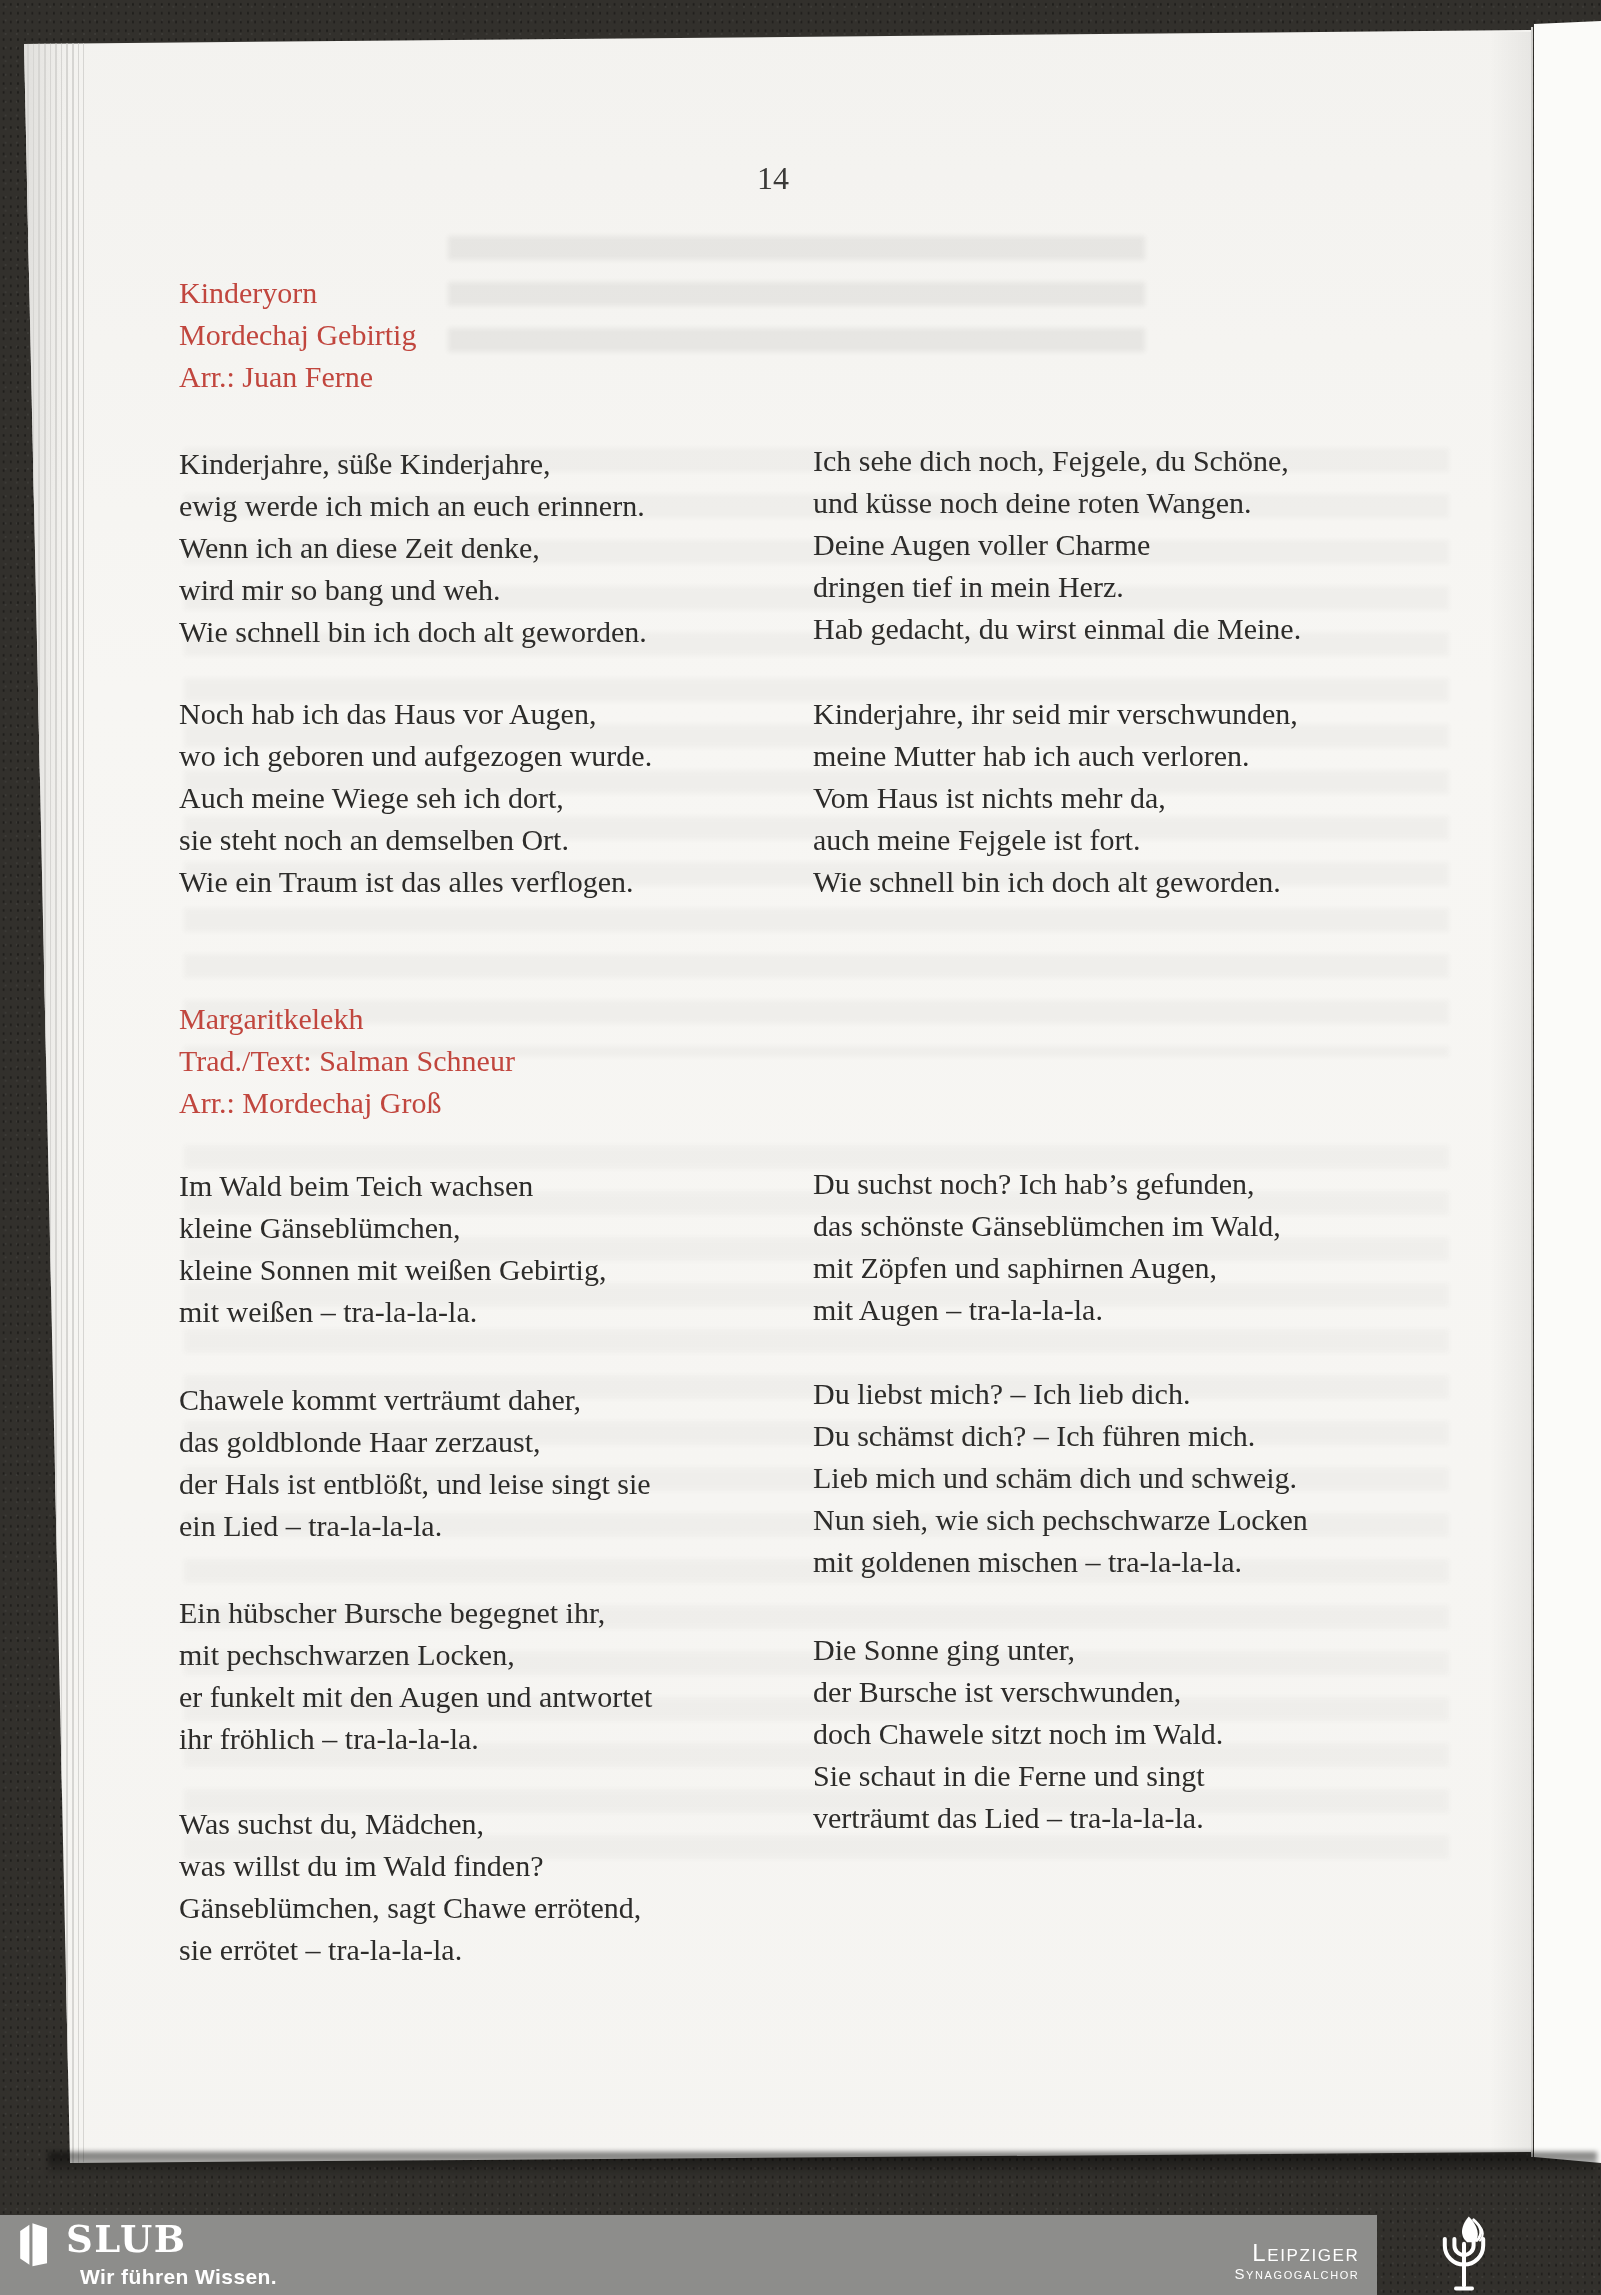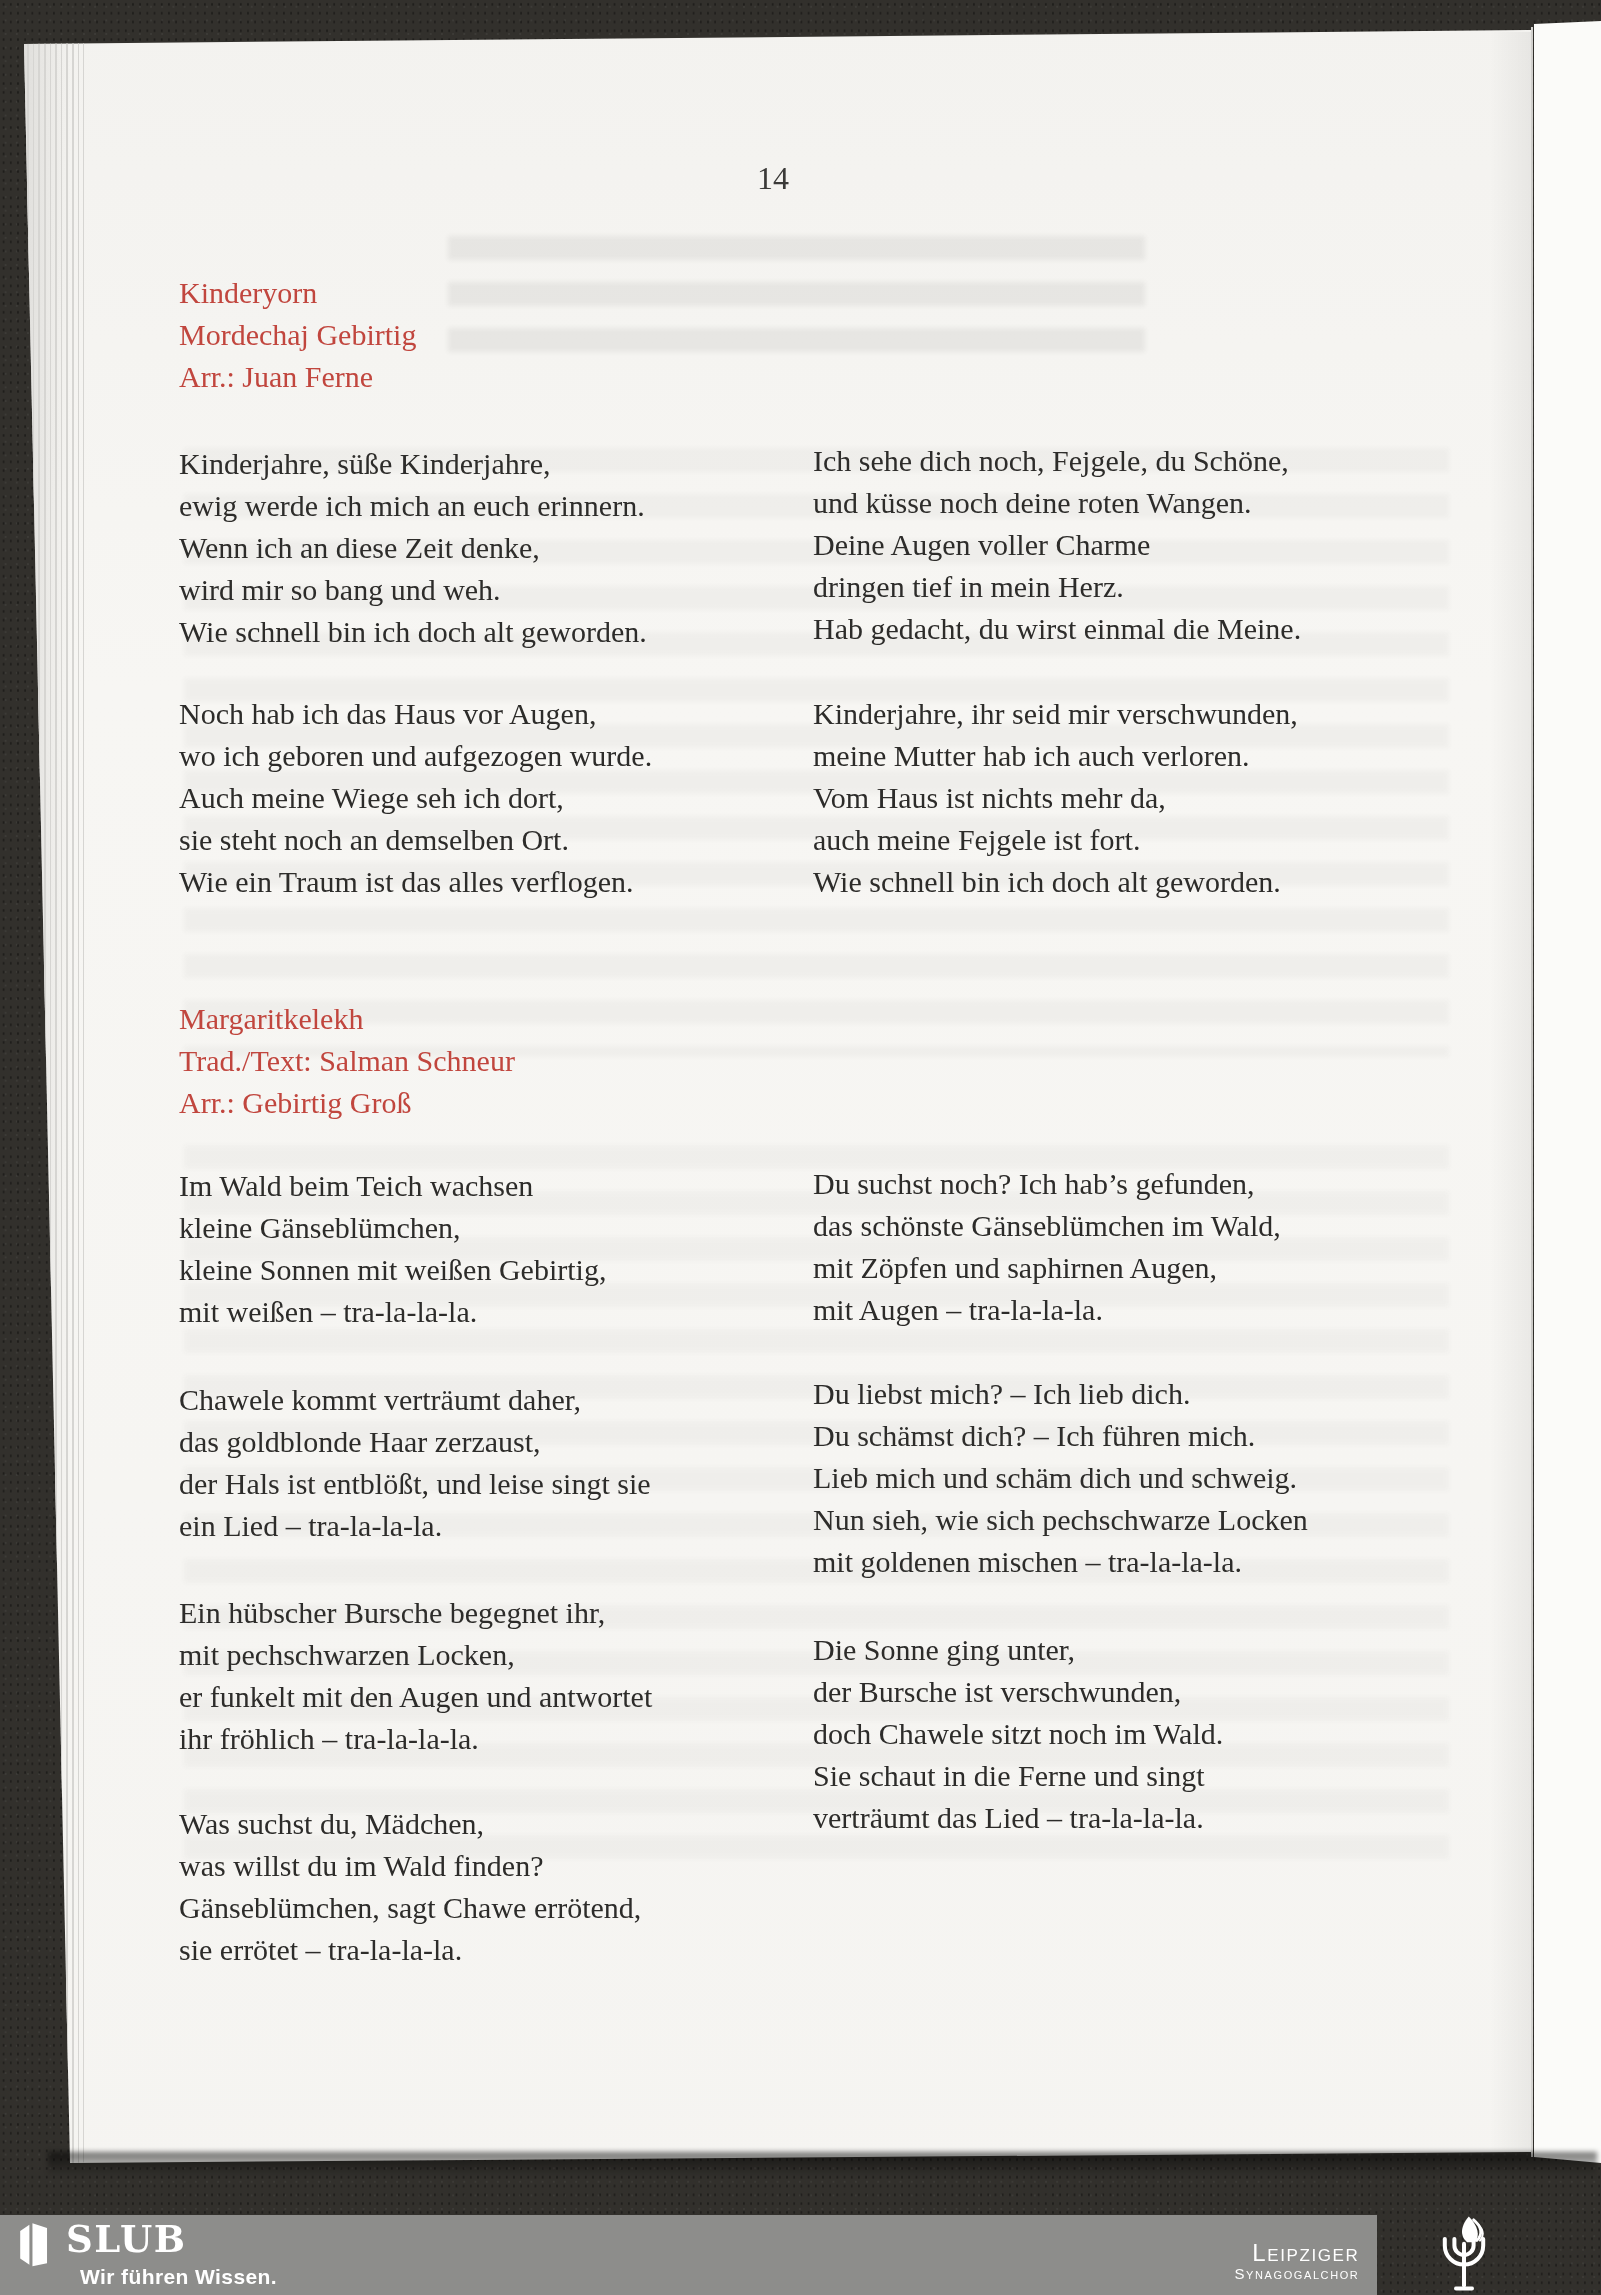--- a/index.html
+++ b/index.html
@@ -138,21 +138,21 @@
       <div class="line">Kinderjahre, ihr seid mir verschwunden,</div>
       <div class="line">meine Mutter hab ich auch verloren.</div>
       <div class="line">Vom Haus ist nichts mehr da,</div>
       <div class="line">auch meine Fejgele ist fort.</div>
       <div class="line">Wie schnell bin ich doch alt geworden.</div>
     </div>
 
   <div class="block col-l heading" id="h2">
     <div class="line">Margaritkelekh</div>
     <div class="line">Trad./Text: Salman Schneur</div>
-    <div class="line">Arr.: Gebirtig Groß</div>
+    <div class="line">Arr.: Mordechaj Groß</div>
   </div>
 
   <div class="block col-l" id="m-l1">
       <div class="line">Im Wald beim Teich wachsen</div>
       <div class="line">kleine Gänseblümchen,</div>
       <div class="line">kleine Sonnen mit weißen Gebirtig,</div>
       <div class="line">mit weißen – tra-la-la-la.</div>
     </div>
   <div class="block col-l" id="m-l2">
       <div class="line">Chawele kommt verträumt daher,</div>

